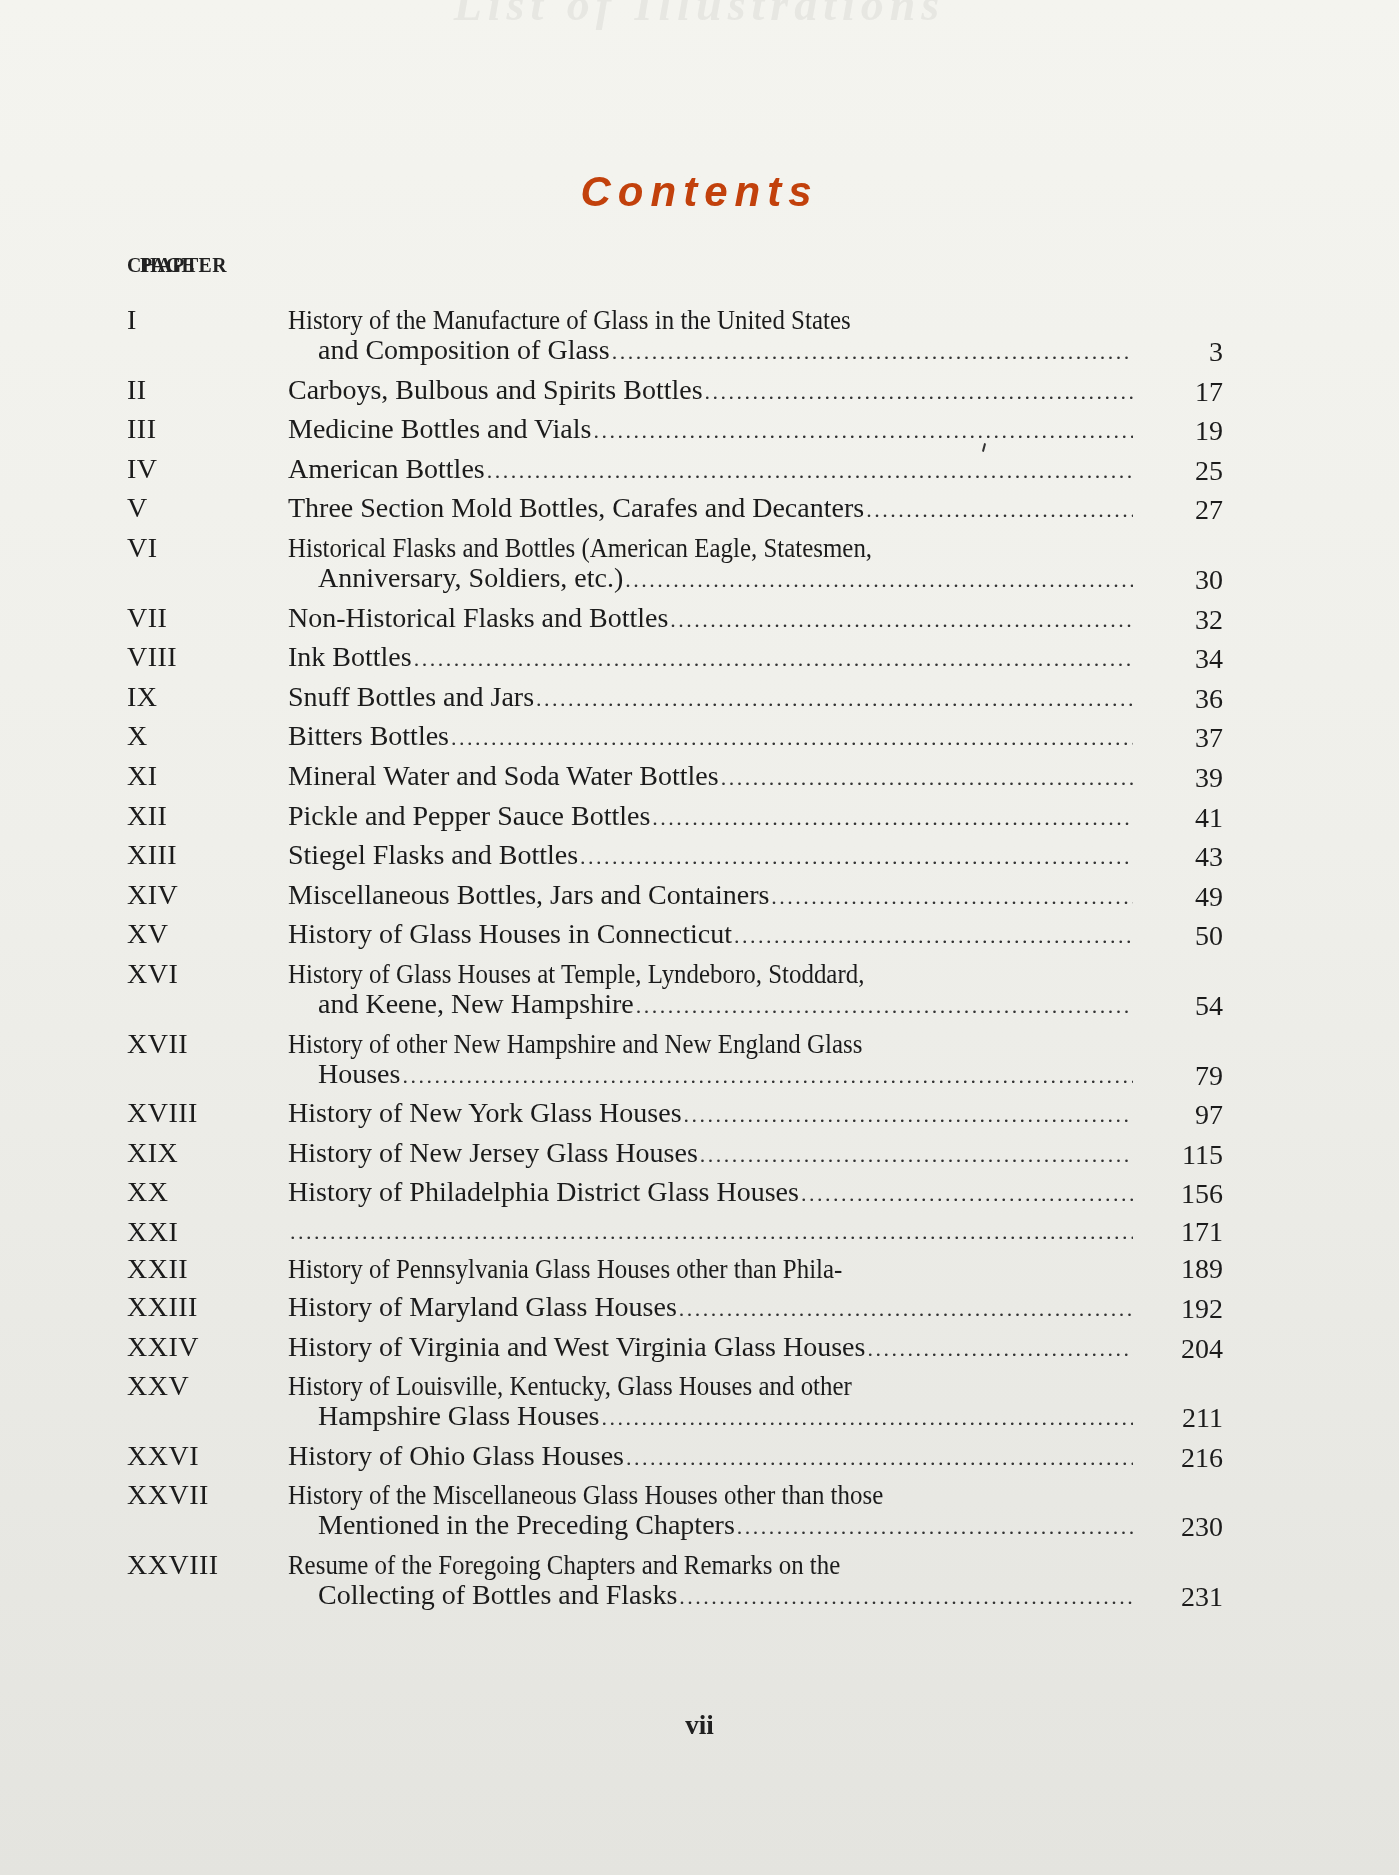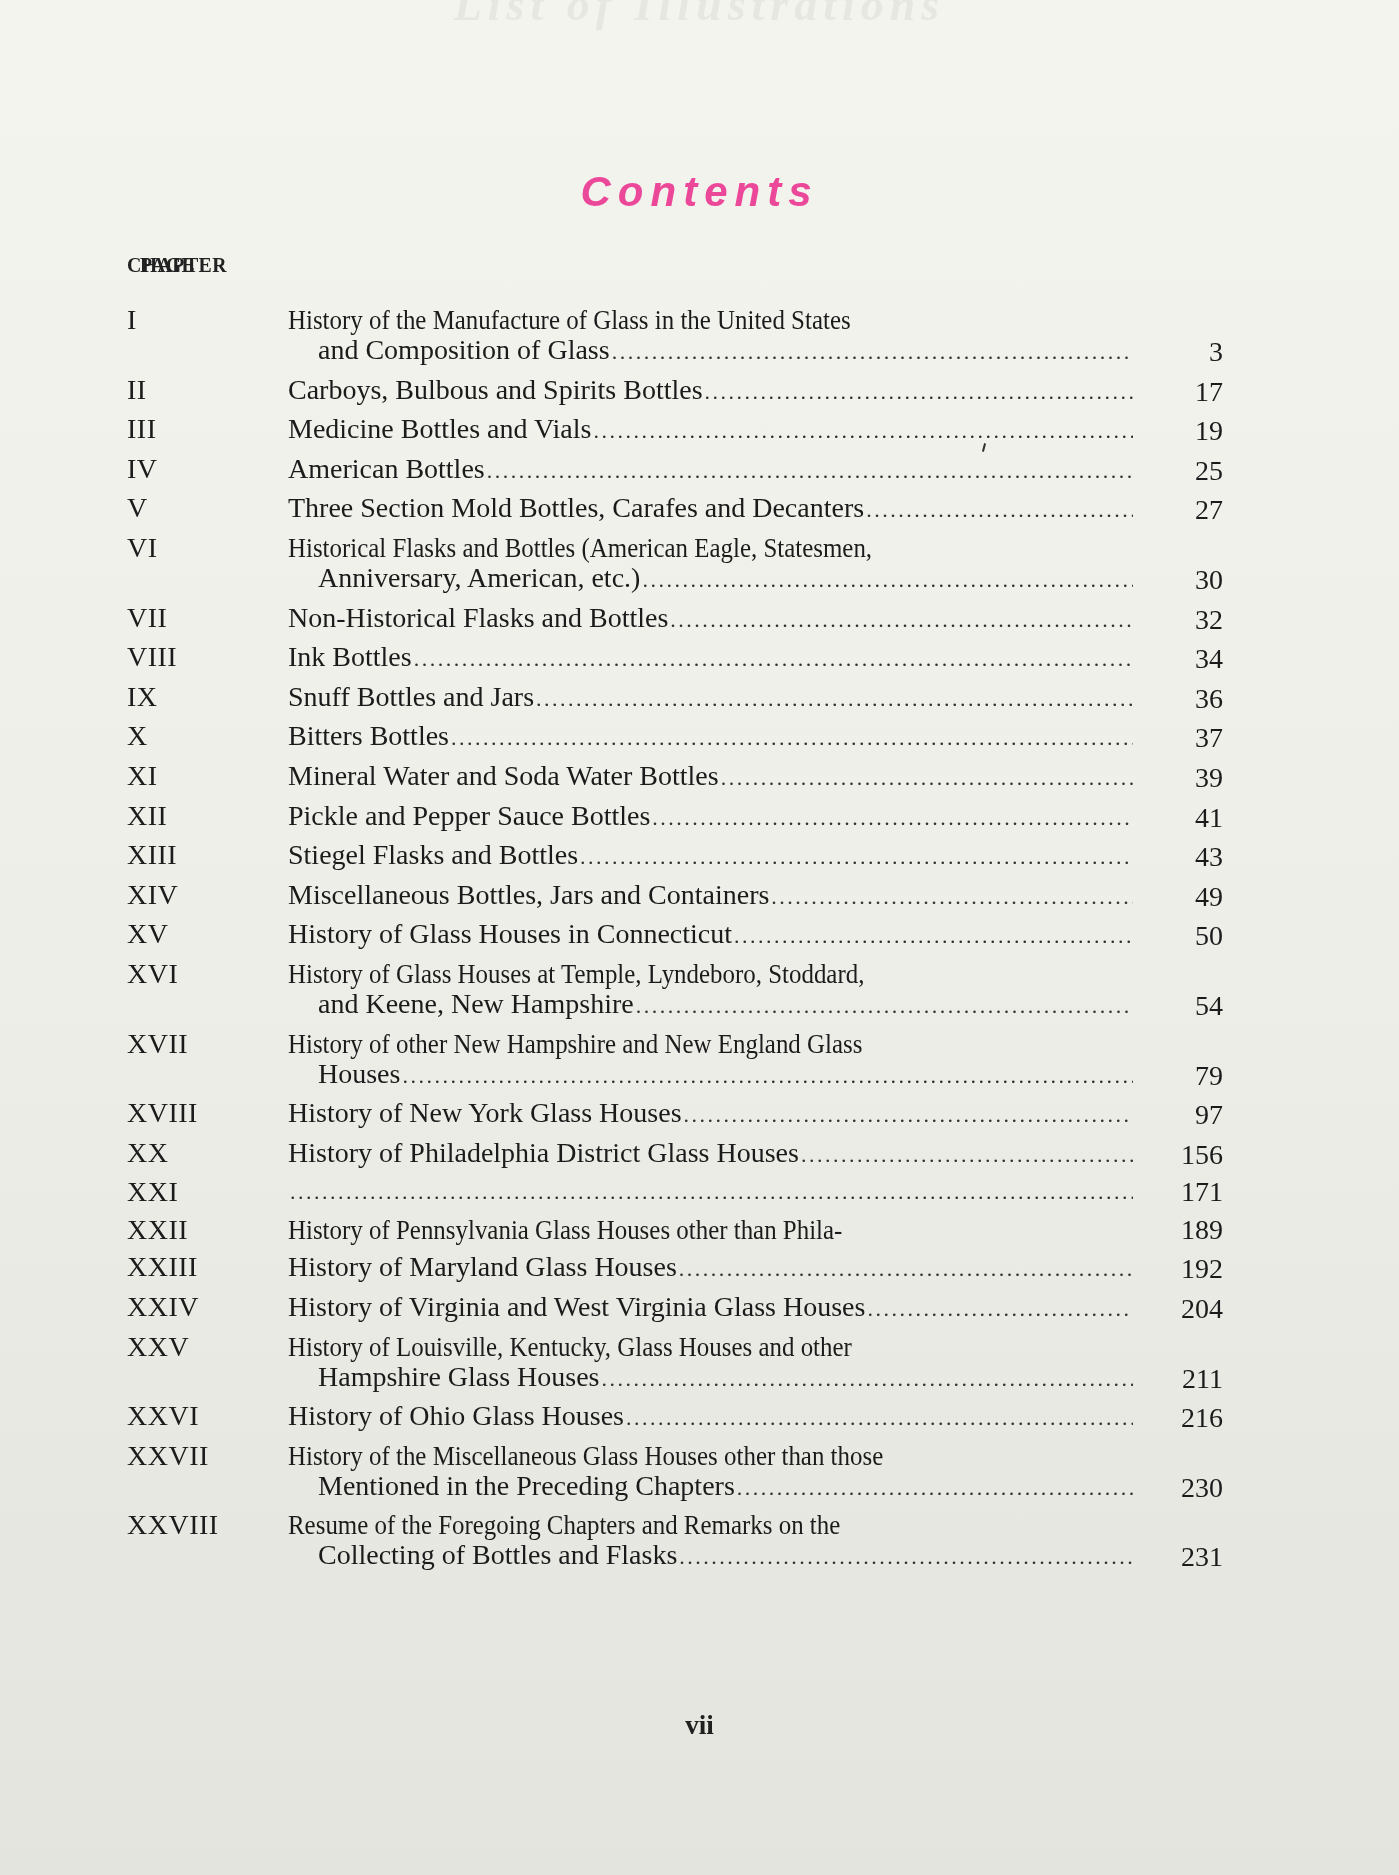--- a/index.html
+++ b/index.html
@@ -50,21 +50,21 @@
     }
     .title {
       position: absolute;
       left: 0; right: 0;
       top: 168px;
       text-align: center;
       font-style: italic;
       font-size: 42px;
       font-weight: bold;
       letter-spacing: 7px;
-      color: #ec4899;
+      color: #c2410c;
       font-family: "Liberation Sans", "DejaVu Sans", sans-serif;
     }
     .col-head {
       position: absolute;
       top: 252px;
       font-size: 22px;
       font-weight: bold;
       letter-spacing: 0.5px;
       color: #222;
       transform: scaleX(0.9);
@@ -255,21 +255,21 @@
             <span class="leader"></span>
           </div>
         </div>
         <div class="pg">27</div>
       </div>
       <div class="entry multi">
         <div class="num">VI</div>
         <div class="body">
           <div class="line1" style="transform: scaleX(0.89);">Historical Flasks and Bottles (American Eagle, Statesmen,</div>
           <div class="last">
-            <span class="text">Anniversary, American, etc.)</span>
+            <span class="text">Anniversary, Soldiers, etc.)</span>
             <span class="leader"></span>
           </div>
         </div>
         <div class="pg">30</div>
       </div>
       <div class="entry">
         <div class="num">VII</div>
         <div class="body">
           <div class="last">
             <span class="text">Non-Historical Flasks and Bottles</span>
@@ -382,20 +382,30 @@
       </div>
       <div class="entry">
         <div class="num">XVIII</div>
         <div class="body">
           <div class="last">
             <span class="text">History of New York Glass Houses</span>
             <span class="leader"></span>
           </div>
         </div>
         <div class="pg">97</div>
+      </div>
+      <div class="entry">
+        <div class="num">XIX</div>
+        <div class="body">
+          <div class="last">
+            <span class="text">History of New Jersey Glass Houses</span>
+            <span class="leader"></span>
+          </div>
+        </div>
+        <div class="pg">115</div>
       </div>
       <div class="entry">
         <div class="num">XX</div>
         <div class="body">
           <div class="last">
             <span class="text">History of Philadelphia District Glass Houses</span>
             <span class="leader"></span>
           </div>
         </div>
         <div class="pg">156</div>

